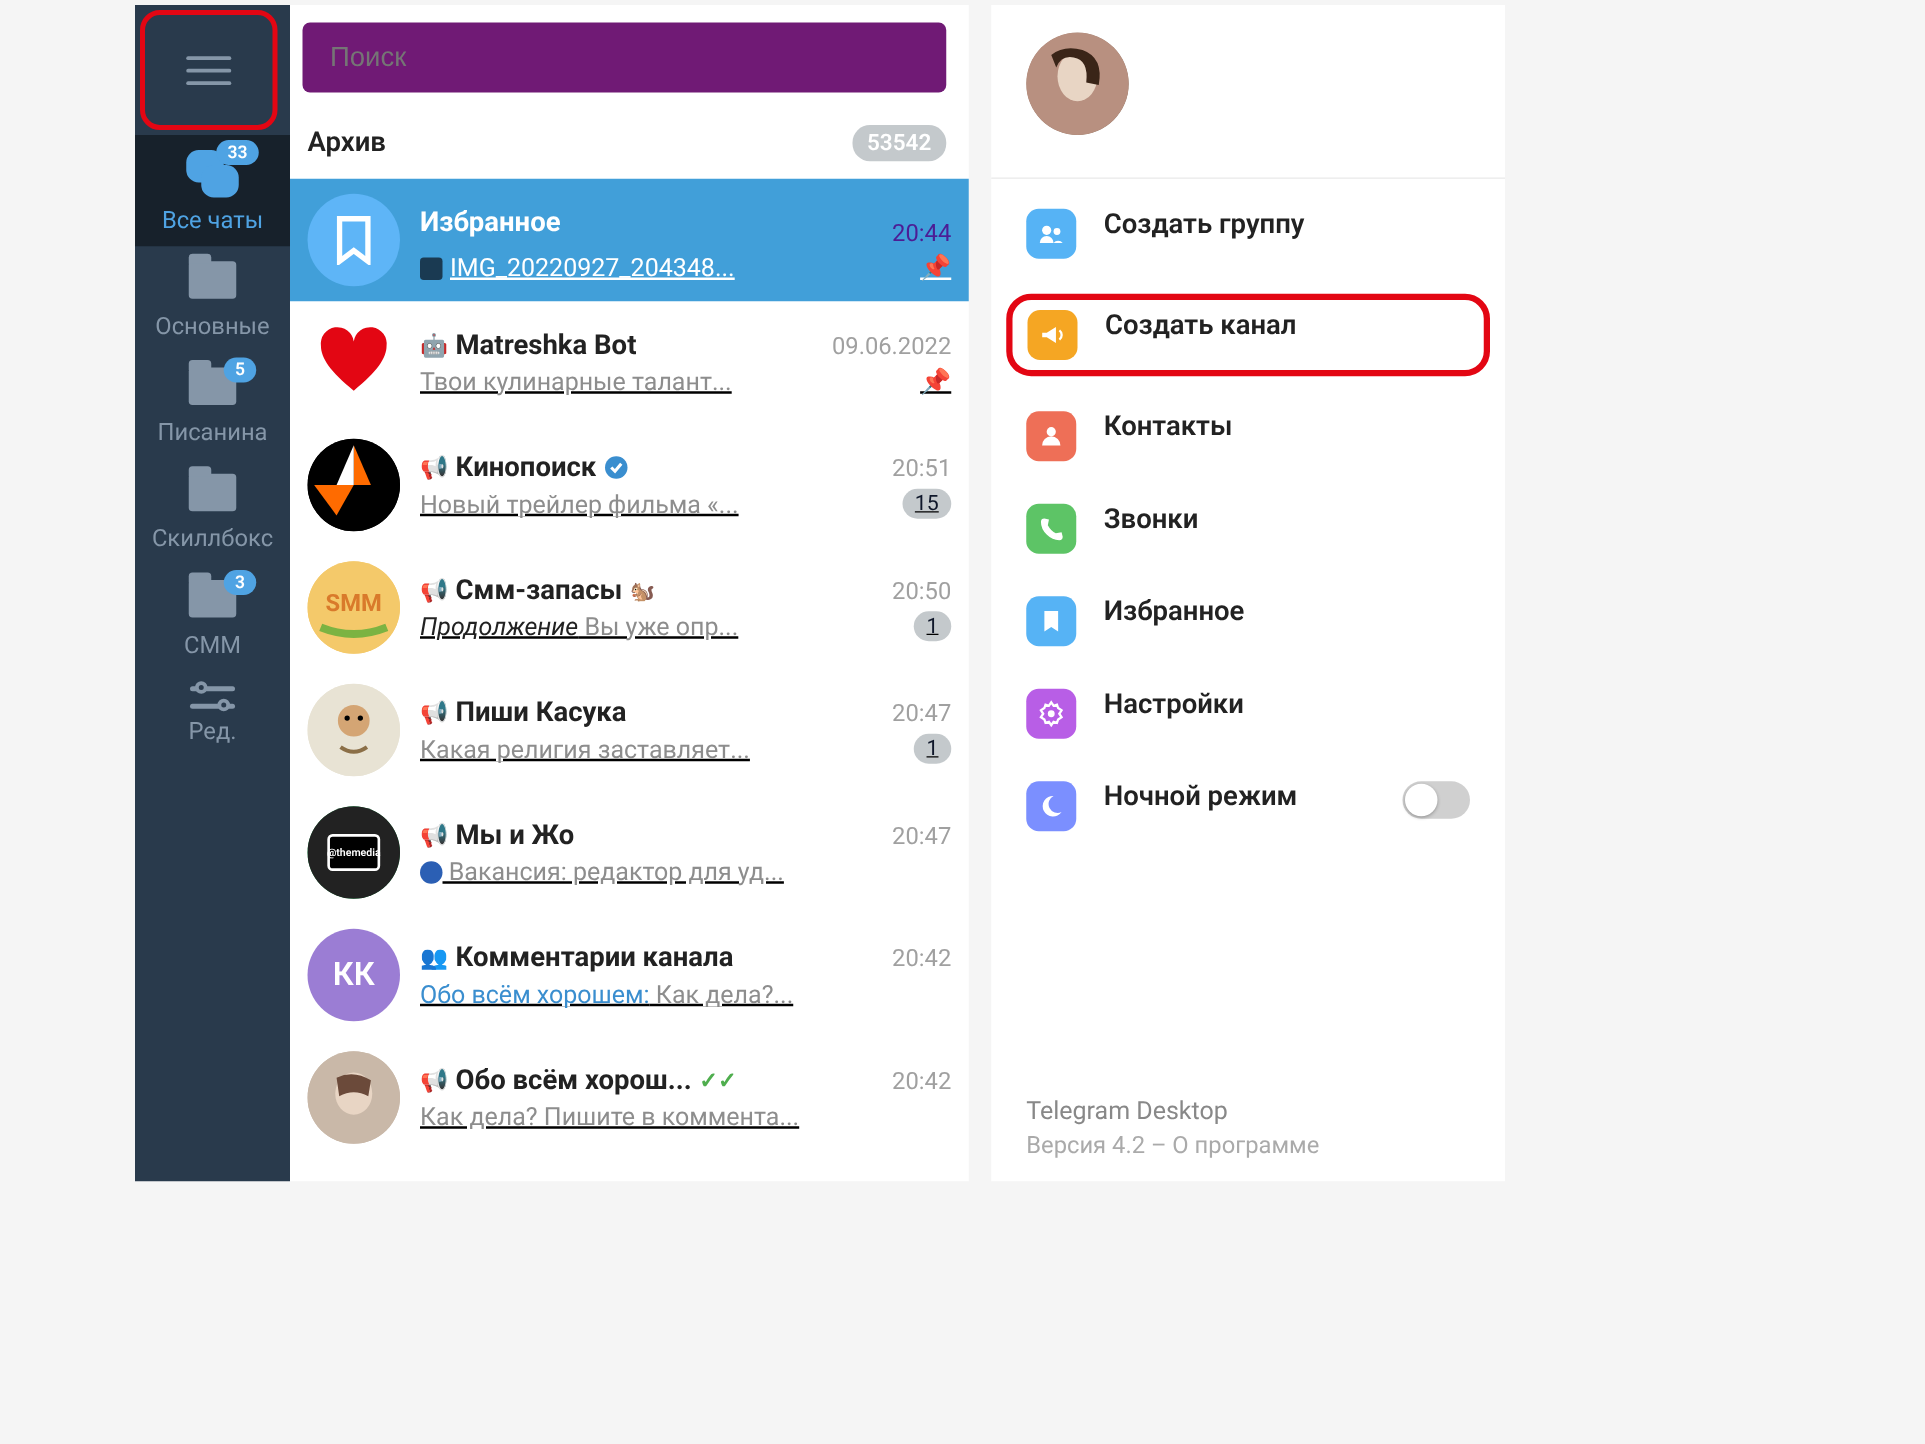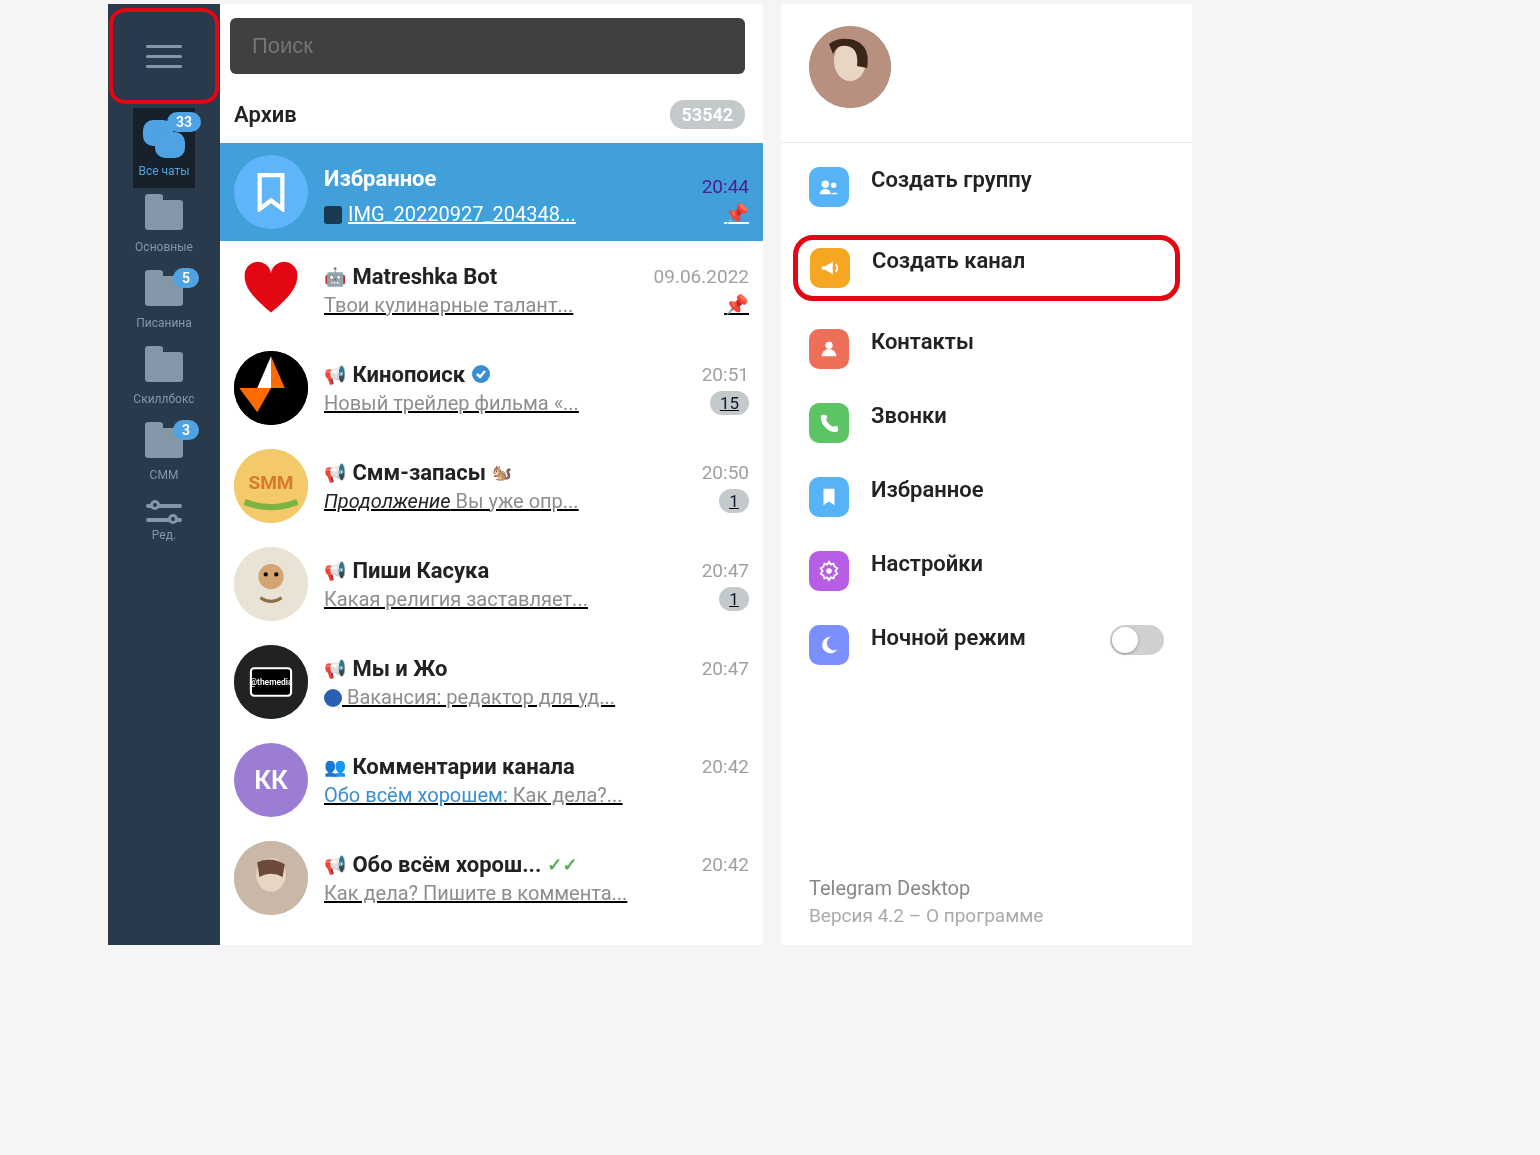--- a/index.html
+++ b/index.html
@@ -1,43 +1,43 @@
 <!DOCTYPE html>
 <html><head>
 <meta charset="utf-8">
 <style>
 * { box-sizing: border-box; margin: 0; padding: 0; }
 body { font-family: -apple-system, BlinkMacSystemFont, "Segoe UI", Roboto, sans-serif; background: #f5f5f5; width: 1540px; height: 1155px; overflow: hidden; }
 .canvas { display: flex; padding: 4px 108px 0 108px; height: 945px; }
 
 
-.sidebar { width: 112px; background: #293a4c; display: flex; flex-direction: column; align-items: center; }
+.sidebar { width: 124px; background: #293a4c; display: flex; flex-direction: column; }
 .menu-btn { width: 110px; height: 96px; display: flex; align-items: center; justify-content: center; margin: 4px; border: 4px solid #e30613; border-radius: 16px; }
 .hamburger { display: flex; flex-direction: column; gap: 7px; }
 .hamburger span { width: 36px; height: 3px; background: #8596a8; border-radius: 2px; }
 
 .tab-item { width: 100%; display: flex; flex-direction: column; align-items: center; padding: 12px 0 10px 0; position: relative; color: #8596a8; font-size: 16px; cursor: pointer; }
 .tab-item.active { background: #17212b; color: #4fa3e3; }
 .tab-icon-wrap { position: relative; }
 .tab-badge { position: absolute; top: -8px; right: -16px; background: #4fa3e3; color: #fff; font-size: 14px; font-weight: 600; padding: 2px 9px; border-radius: 12px; }
 .tab-item.active .tab-badge { background: #4fa3e3; }
-.tab-label { margin-top: 6px; font-size: 12px; }
+.tab-label { margin-top: 6px; font-size: 19px; }
 .folder-icon { width: 38px; height: 30px; background: #8596a8; border-radius: 3px 3px 3px 3px; position: relative; margin-bottom: 4px; }
 .folder-icon::before { content: ''; position: absolute; top: -6px; left: 0; width: 18px; height: 8px; background: #8596a8; border-radius: 3px 3px 0 0; }
 .chat-bubbles { position: relative; width: 42px; height: 38px; }
 .chat-bubbles::before { content: ''; position: absolute; width: 30px; height: 26px; background: #4fa3e3; border-radius: 10px; left: 0; top: 0; }
 .chat-bubbles::after { content: ''; position: absolute; width: 30px; height: 26px; background: #4fa3e3; border-radius: 10px; right: 0; bottom: 0; }
 .sliders-icon { width: 36px; display:flex; flex-direction:column; gap:10px; }
 .sliders-icon .row { height:4px; background:#8596a8; border-radius:2px; position:relative; }
 .sliders-icon .knob { position:absolute; top:-4px; width:10px; height:10px; border:3px solid #8596a8; background:#293a4c; border-radius:50%; }
 
 
 .chatlist { width: 543px; background: #fff; display: flex; flex-direction: column; }
 .search-wrap { padding: 14px 18px 14px 10px; }
-.search { width: 100%; height: 56px; background: #404040; border: none; border-radius: 6px; padding: 0 22px; font-size: 22px; color: #999; }
+.search { width: 100%; height: 56px; background: #701a75; border: none; border-radius: 6px; padding: 0 22px; font-size: 22px; color: #999; }
 .archive-row { display: flex; align-items: center; justify-content: space-between; padding: 12px 18px 14px 14px; font-size: 22px; font-weight: 600; color: #222; }
 .archive-count { background: #c4c9cc; color: #fff; font-size: 18px; font-weight: 600; padding: 4px 12px; border-radius: 14px; }
 
 .chat-row { display: flex; align-items: center; padding: 12px 14px; gap: 16px; cursor: pointer; }
 .chat-row.selected { background: #419fd9; color: #fff; }
 .avatar { width: 74px; height: 74px; border-radius: 50%; flex-shrink: 0; display:flex; align-items:center; justify-content:center; font-size:26px; font-weight:600; color:#fff; }
 .chat-body { flex: 1; min-width: 0; }
 .chat-top { display: flex; align-items: center; gap: 6px; }
 .chat-name { font-size: 22px; font-weight: 700; color: #222; white-space: nowrap; overflow: hidden; text-overflow: ellipsis; }
 .selected .chat-name { color: #fff; }

